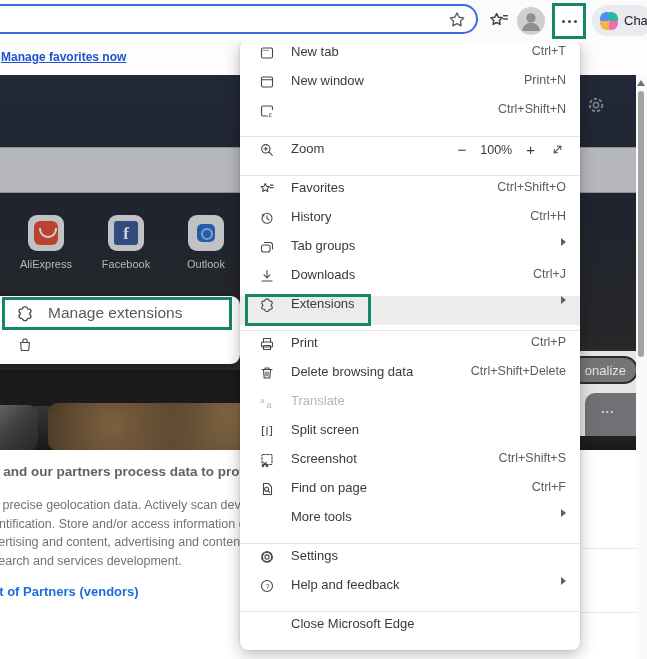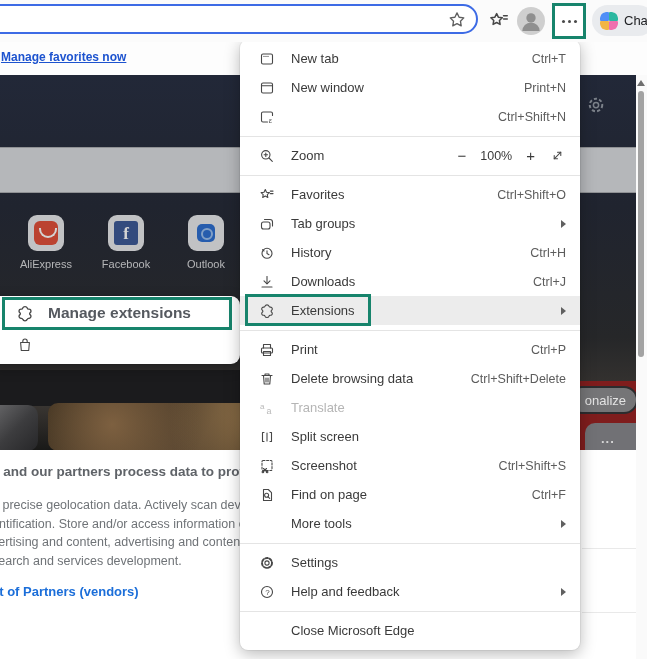--- a/index.html
+++ b/index.html
@@ -51,62 +51,62 @@
   .ol::after{content:"";position:absolute;left:4px;top:4px;width:8px;height:8px;border:2px solid #9cc0ef;border-radius:50%;}
   .darkstrip{position:absolute;left:0;top:295px;width:580px;height:36px;background:#1b1b1d;}
   .photo1{position:absolute;left:-14px;top:330px;width:52px;height:46px;border-radius:10px;
     background:linear-gradient(135deg,#6f6f71,#3c3c3e 55%,#262628);}
   .photo2{position:absolute;left:48px;top:328px;width:292px;height:48px;border-radius:10px;
     background:radial-gradient(circle at 22% 45%,#7d6040,rgba(0,0,0,0) 38%),
                radial-gradient(circle at 72% 30%,#8f7148,rgba(0,0,0,0) 42%),
                linear-gradient(120deg,#3a2e1e,#5a4732 55%,#2b2115);}
 
   
-  .right-dark{position:absolute;left:578px;top:381px;width:69px;height:85px;background:#7f1d1d;z-index:2;}
+  .right-dark{position:absolute;left:578px;top:351px;width:69px;height:85px;background:#e5e5e5;z-index:2;}
   .pers-btn{position:absolute;left:-10px;top:5px;width:70px;height:28px;border-radius:15px;background:#757577;
     border:2px solid #2c2c2e;color:#e3e3e3;font-size:13px;display:flex;align-items:center;justify-content:flex-end;padding-right:10px;white-space:nowrap;overflow:hidden;}
   .more-card{position:absolute;left:7px;top:42px;width:70px;height:43px;background:#717175;border-radius:10px 10px 0 0;
     color:#d6d6d6;font-size:13px;font-weight:bold;letter-spacing:1px;padding:8px 0 0 16px;}
 
   
   .content{position:absolute;left:0;top:450px;width:647px;height:209px;background:#fff;z-index:2;}
   .consent-h{position:absolute;left:-8px;top:14px;font-size:13.5px;font-weight:bold;color:#5f6368;white-space:nowrap;}
   .consent-p{position:absolute;left:-8px;top:46px;font-size:12.5px;color:#6f7377;line-height:18.5px;white-space:nowrap;}
   .consent-link{position:absolute;left:-8px;top:134px;font-size:13px;font-weight:bold;color:#1b6ed9;white-space:nowrap;}
   .hline{position:absolute;height:1px;background:#e9e9e9;z-index:3;}
 
   
   .scrollbar{position:absolute;left:636px;top:75px;width:11px;height:584px;background:#fafafa;z-index:4;}
   .sb-arrow{position:absolute;left:1px;top:5px;width:0;height:0;border-left:4px solid transparent;border-right:4px solid transparent;border-bottom:6px solid #6f6f6f;}
   .sb-thumb{position:absolute;left:2px;top:16px;width:6px;height:266px;background:#a3a3a3;border-radius:3px;}
 
   
   .menu{position:absolute;left:240px;top:40px;width:340px;background:#fff;border-radius:8px;z-index:20;
     box-shadow:0 4px 16px rgba(0,0,0,.28),0 0 0 1px rgba(0,0,0,.05);padding:4px 0 5px;}
-  .mi{position:relative;display:flex;align-items:center;height:29px;padding:0 14px 0 18px;font-size:13px;color:#3a3a3a;}
+  .mi{position:relative;display:flex;align-items:flex-start;height:29px;padding:0 14px 0 18px;font-size:13px;color:#3a3a3a;}
   .mi .ic{width:17px;height:17px;margin-right:16px;display:flex;align-items:center;justify-content:center;flex:none;}
   .ic svg{stroke:#474747;fill:none;stroke-width:1.1;stroke-linecap:round;stroke-linejoin:round;display:block;}
   .sc{margin-left:auto;font-size:12.5px;color:#5c5c5c;}
   .chev{margin-left:auto;width:0;height:0;border-top:4px solid transparent;border-bottom:4px solid transparent;border-left:5px solid #606060;}
   .sep{height:1px;background:#e4e4e4;margin:4.5px 0;}
   .mi.hovered{background:#ececec;}
   .mi.disabled,.mi.disabled .sc{color:#b5b5b5;}
   .mi.disabled .ic svg{stroke:#b9b9b9;}
   .mi.disabled .ic text{fill:#b9b9b9;}
   .zoom-ctrl{margin-left:auto;display:flex;align-items:center;gap:14px;}
   .zoom-minus,.zoom-plus{font-size:15px;color:#3a3a3a;}
   .zoom-val{font-size:12.5px;color:#3a3a3a;}
   .gb-ext{position:absolute;left:5px;top:-2px;width:126px;height:32px;border:3px solid var(--annotation-green);}
 
   
   .submenu{position:absolute;left:-14px;top:296px;width:254px;background:#fff;border-radius:9px;z-index:18;
     box-shadow:0 4px 14px rgba(0,0,0,.3),0 0 0 1px rgba(0,0,0,.05);padding:1px 0 3px;}
   .smi{position:relative;display:flex;align-items:center;height:32px;padding:0 10px 0 30px;font-size:13px;color:#3a3a3a;}
   .smi .ic{width:18px;height:18px;margin-right:14px;display:flex;align-items:center;justify-content:center;flex:none;}
-  .sm-manage-label{font-size:15.5px;font-weight:700;color:#55595f;}
+  .sm-manage-label{font-size:15.5px;font-weight:400;color:#55595f;}
   .gb-manage{position:absolute;left:16px;right:8px;top:0;bottom:-1px;border:3px solid var(--annotation-green);}
 </style>
 </head>
 <body>
 
 <div class="stage">
 
   <div class="hero">
     <div class="searchband"></div>
     <span class="hero-gear">
@@ -304,38 +304,38 @@
             <line x1="11.3" y1="6.6" x2="14" y2="6.6"></line>
           </svg>
       </span>
       <span class="lbl">Favorites</span>
       <span class="sc">Ctrl+Shift+O</span>
     </div>
 
     <div class="mi">
       <span class="ic">
         <svg width="16" height="16" viewBox="0 0 16 16">
-            <rect x="2.5" y="6" width="8.5" height="7" rx="2"></rect>
-            <path d="M5.5 3.5H11a2.5 2.5 0 0 1 2.5 2.5v4"></path>
-          </svg>
-      </span>
-      <span class="lbl">Tab groups</span>
-      <span class="chev"></span>
-    </div>
-
-    <div class="mi">
-      <span class="ic">
-        <svg width="16" height="16" viewBox="0 0 16 16">
             <circle cx="8" cy="8.3" r="5"></circle>
             <path d="M8 5.8v2.7l2 1.2"></path>
             <path d="M3.6 4.6L5 6"></path>
           </svg>
       </span>
       <span class="lbl">History</span>
       <span class="sc">Ctrl+H</span>
+    </div>
+
+    <div class="mi">
+      <span class="ic">
+        <svg width="16" height="16" viewBox="0 0 16 16">
+            <rect x="2.5" y="6" width="8.5" height="7" rx="2"></rect>
+            <path d="M5.5 3.5H11a2.5 2.5 0 0 1 2.5 2.5v4"></path>
+          </svg>
+      </span>
+      <span class="lbl">Tab groups</span>
+      <span class="chev"></span>
     </div>
 
     <div class="mi">
       <span class="ic">
         <svg width="16" height="16" viewBox="0 0 16 16">
             <path d="M8 2.5v7"></path>
             <path d="M5 6.8l3 3 3-3"></path>
             <path d="M3 13h10"></path>
           </svg>
       </span>

